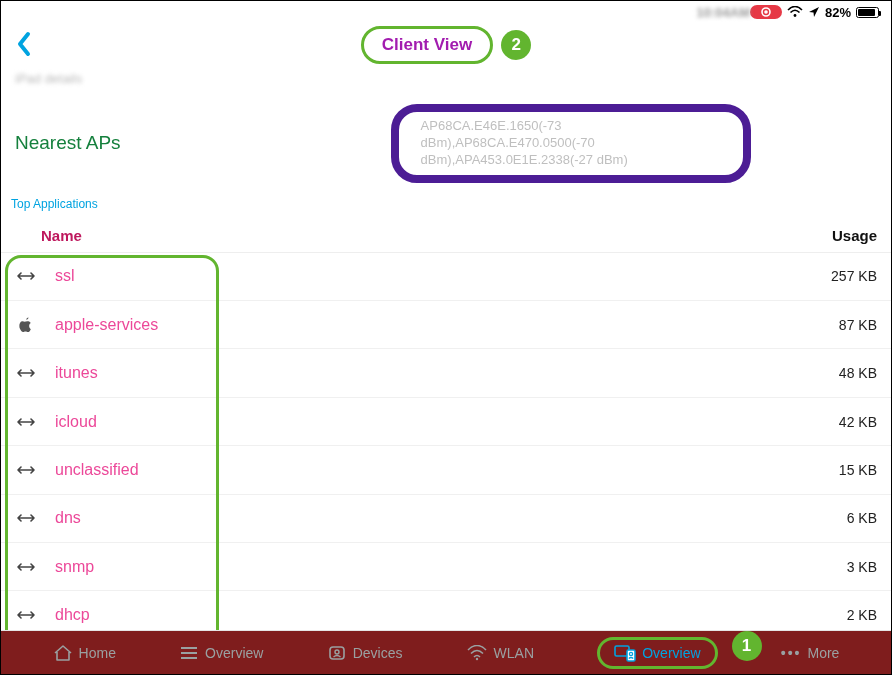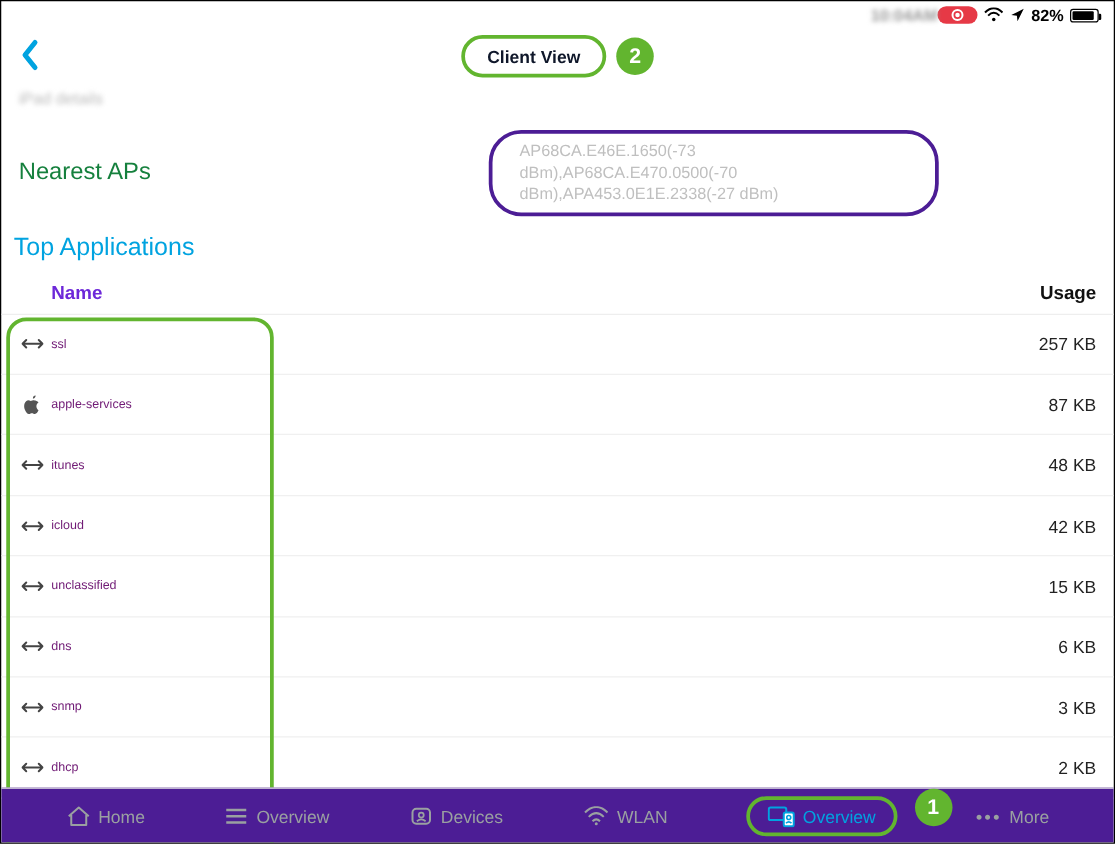--- a/index.html
+++ b/index.html
@@ -90,23 +90,23 @@
     }
     .title-wrap {
       position: relative;
       display: flex;
       align-items: center;
     }
     .title-box {
       border: 3px solid #62b52f;
       border-radius: 22px;
       padding: 6px 18px;
-      font-size: 14px;
-      font-weight: 700;
-      color: #0f172a;
+      font-size: 17px;
+      font-weight: 700;
+      color: #a21caf;
     }
     .step-badge {
       width: 30px;
       height: 30px;
       border-radius: 50%;
       background: #62b52f;
       color: #fff;
       font-weight: 700;
       font-size: 17px;
       display: flex;
@@ -131,46 +131,46 @@
       margin-top: 18px;
       padding: 0 14px;
     }
     .nearest-label {
       font-size: 19px;
       color: #15803d;
       flex-shrink: 0;
     }
     .ap-box {
       margin-left: 270px;
-      border: 3px solid #4c1d95;
+      border: 8px solid #4c1d95;
       border-radius: 26px;
       padding: 6px 22px;
       color: #bfbfbf;
       font-size: 13px;
       line-height: 1.3;
       max-width: 360px;
     }
 
     
     .top-apps {
       color: #00a3e0;
-      font-size: 20px;
+      font-size: 12px;
       margin: 14px 0 6px 10px;
     }
 
     
     .tbl-head {
       display: flex;
       padding: 10px 14px 8px 14px;
       border-bottom: 1px solid #eee;
     }
     .col-name {
       font-weight: 700;
       font-size: 15px;
-      color: #6d28d9;
+      color: #be185d;
       margin-left: 26px;
     }
     .col-usage {
       font-weight: 700;
       font-size: 15px;
       color: #111;
       margin-left: auto;
     }
 
     
@@ -194,42 +194,42 @@
       height: 48.4px;
       border-bottom: 1px solid #f0f0f0;
     }
     .row .icon-slot {
       width: 22px;
       display: flex;
       justify-content: center;
       color: #444;
     }
     .row .app-name {
-      font-size: 10px;
-      color: #701a75;
-      margin-left: 4px;
+      font-size: 16px;
+      color: #ec4899;
+      margin-left: 18px;
     }
     .row .app-usage {
       margin-left: auto;
       font-size: 14px;
       color: #222;
     }
 
     
     .bottom-nav {
       position: absolute;
       bottom: 0;
       left: 0;
       right: 0;
       height: 44px;
       border-top: 1px solid #e5e5e5;
       display: flex;
       align-items: center;
       justify-content: space-around;
-      background: #4c1d95;
+      background: #7f1d1d;
       padding: 0 20px;
     }
     .nav-item {
       display: flex;
       align-items: center;
       gap: 6px;
       color: #9aa0a1;
       font-size: 14px;
       position: relative;
     }

